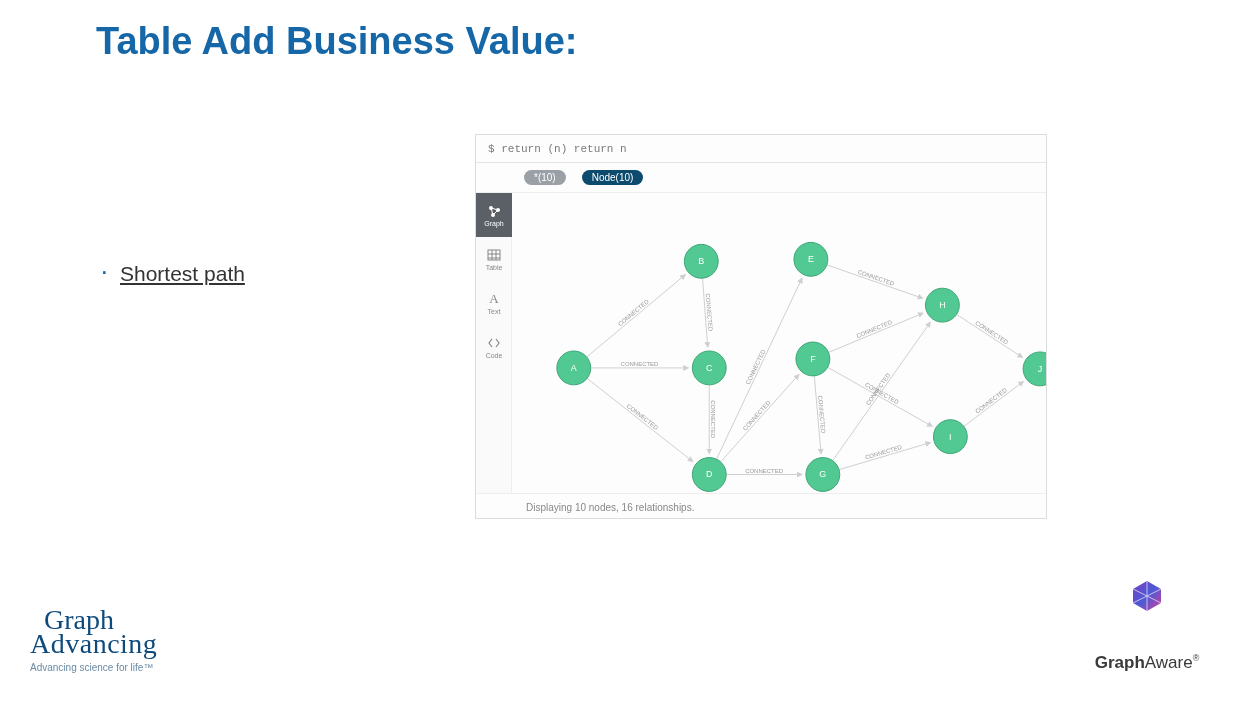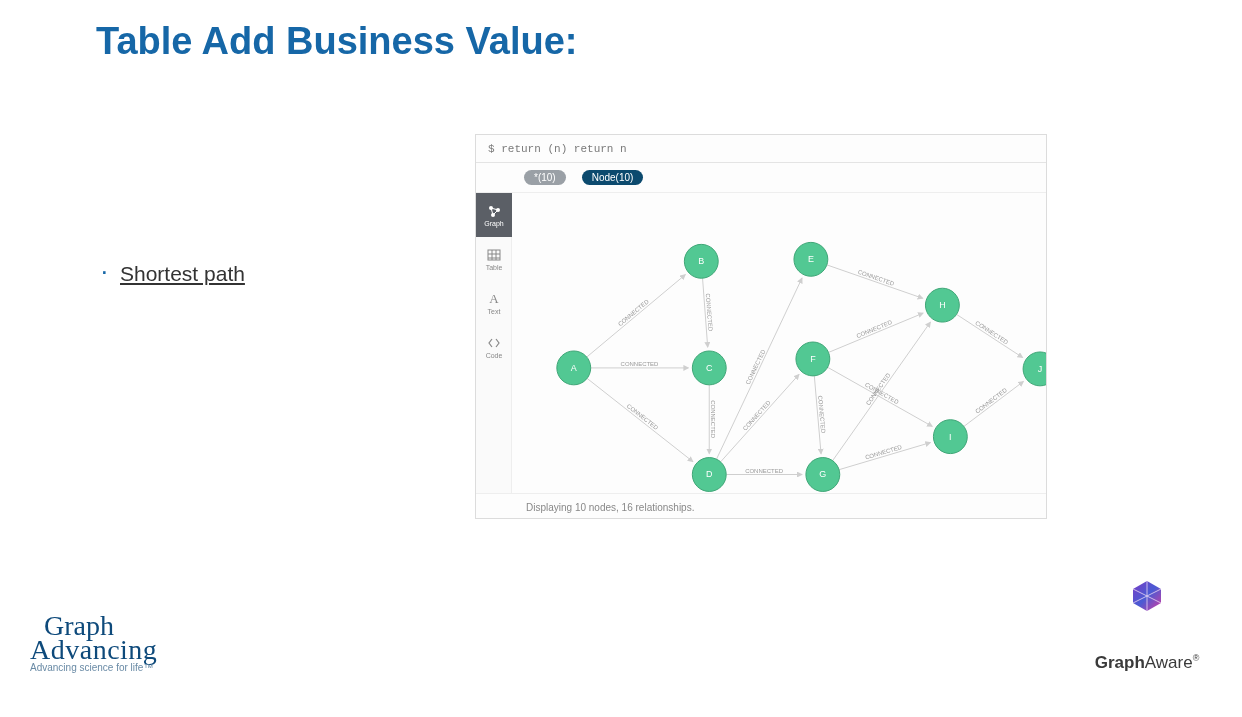--- a/index.html
+++ b/index.html
@@ -127,21 +127,21 @@
     color: #888;
   }
   
   .logo-bs {
     position: absolute;
     bottom: 44px;
     left: 30px;
     width: 200px;
   }
   .logo-bs-name { font-family: Georgia, 'Times New Roman', serif; font-size: 28px; color: #0e4a7b; line-height: 0.85; }
-  .logo-bs-tag { font-size: 10px; color: #698aa5; }
+  .logo-bs-tag { font-size: 10px; color: #698aa5; margin-top: 6px; }
   .logo-ga {
     position: absolute;
     bottom: 44px;
     right: 30px;
     width: 130px;
     text-align: center;
   }
   .ga-hex {
     width: 34px; height: 34px;
     margin: 0 auto 6px;

